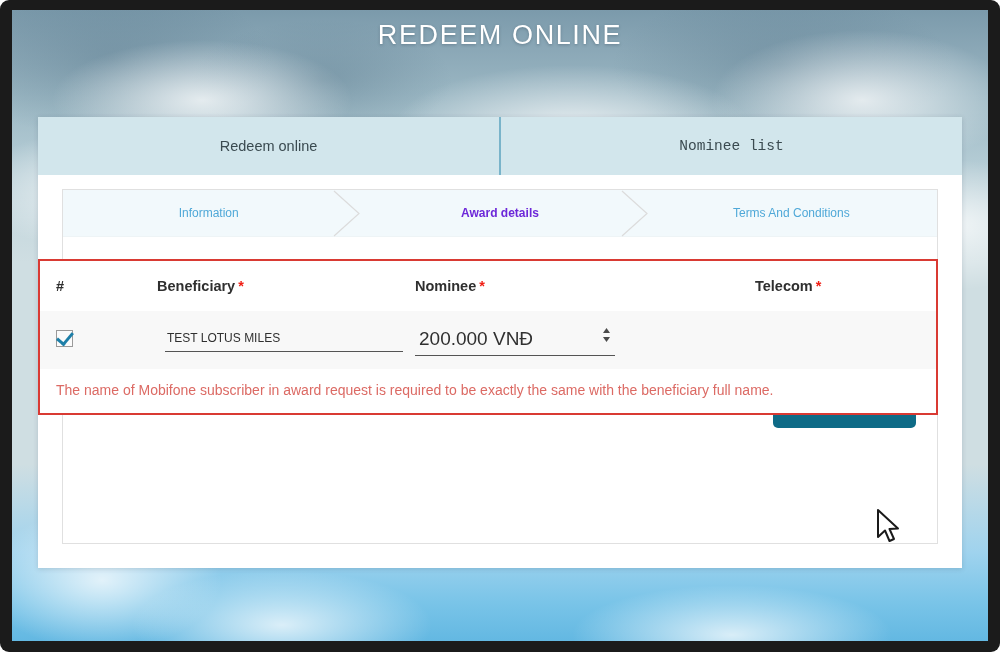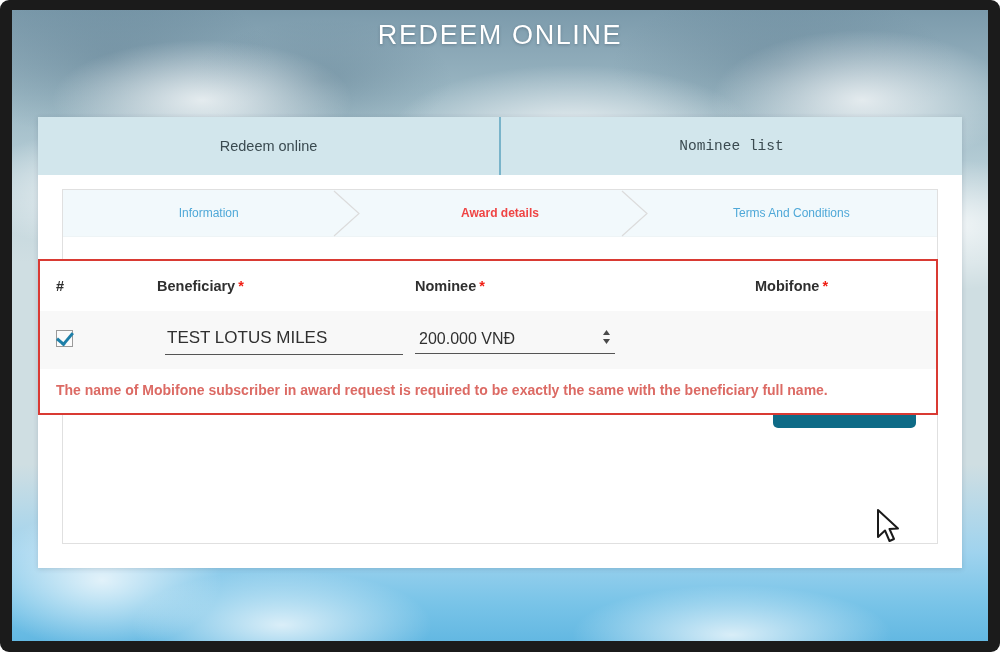--- a/index.html
+++ b/index.html
@@ -116,21 +116,21 @@
   .step {
     flex: 1;
     display: flex;
     align-items: center;
     justify-content: center;
     font-size: 12px;
     color: #4fa8d8;
     cursor: pointer;
     position: relative;
   }
-  .step.active { color: #ef4444; font-weight: bold; text-align: center; }
+  .step.active { color: #6d28d9; font-weight: bold; text-align: center; }
   .chev {
     position: absolute;
     top: 0;
     width: 28px;
     height: 47px;
     pointer-events: none;
   }
   .chev svg { display: block; }
 
   
@@ -188,39 +188,39 @@
     border: solid #1d7fa8;
     border-width: 0 3px 3px 0;
     transform: rotate(40deg);
   }
 
   .uline-input {
     border: none;
     border-bottom: 1px solid #545454;
     background: transparent;
     font-family: "Liberation Sans", sans-serif;
-    font-size: 17px;
+    font-size: 12px;
     color: #303030;
     padding: 3px 2px 6px 2px;
     outline: none;
   }
   .uline-input::placeholder { color: #b6b6b6; }
   #beneficiary-input { width: 238px; margin-left: 8px; }
   #telecom-input     { width: 320px; }
 
   .select-wrap { position: relative; width: 200px; }
   #package-select {
     width: 100%;
     border: none;
     border-bottom: 1px solid #545454;
     background: transparent;
     -webkit-appearance: none;
     appearance: none;
     font-family: "Liberation Sans", sans-serif;
-    font-size: 16px;
+    font-size: 19px;
     color: #303030;
     padding: 3px 20px 6px 4px;
     outline: none;
     cursor: pointer;
   }
   .spinner {
     position: absolute;
     right: 4px;
     top: 2px;
     pointer-events: none;
@@ -228,21 +228,20 @@
     line-height: 7px;
     font-size: 10px;
   }
 
   
   #error-msg {
     padding: 13px 16px 15px 16px;
     font-size: 14px;
     color: #dc6a64;
     background: #ffffff;
-    font-weight: bold;
   }
 
   
   #calc-area {
     position: absolute;
     right: 21px;
     top: 196px;
     z-index: 1;
   }
   #calculate-button {
@@ -328,21 +327,21 @@
 
             <div id="head-row">
               <div class="col-idx">#</div>
               <div class="col-ben">
                 <span>Beneficiary</span><span class="req">*</span>
               </div>
               <div class="col-tel">
                 <span>Nominee</span><span class="req">*</span>
               </div>
               <div class="col-pkg">
-                <span>Mobifone</span><span class="req">*</span>
+                <span>Telecom</span><span class="req">*</span>
               </div>
             </div>
 
             <div id="data-row">
               <div class="col-idx">
                 <span class="chk" id="row-checkbox"></span>
               </div>
               <div class="col-ben">
                 <input class="uline-input" id="beneficiary-input" type="text" value="TEST LOTUS MILES" style="">
               </div>

